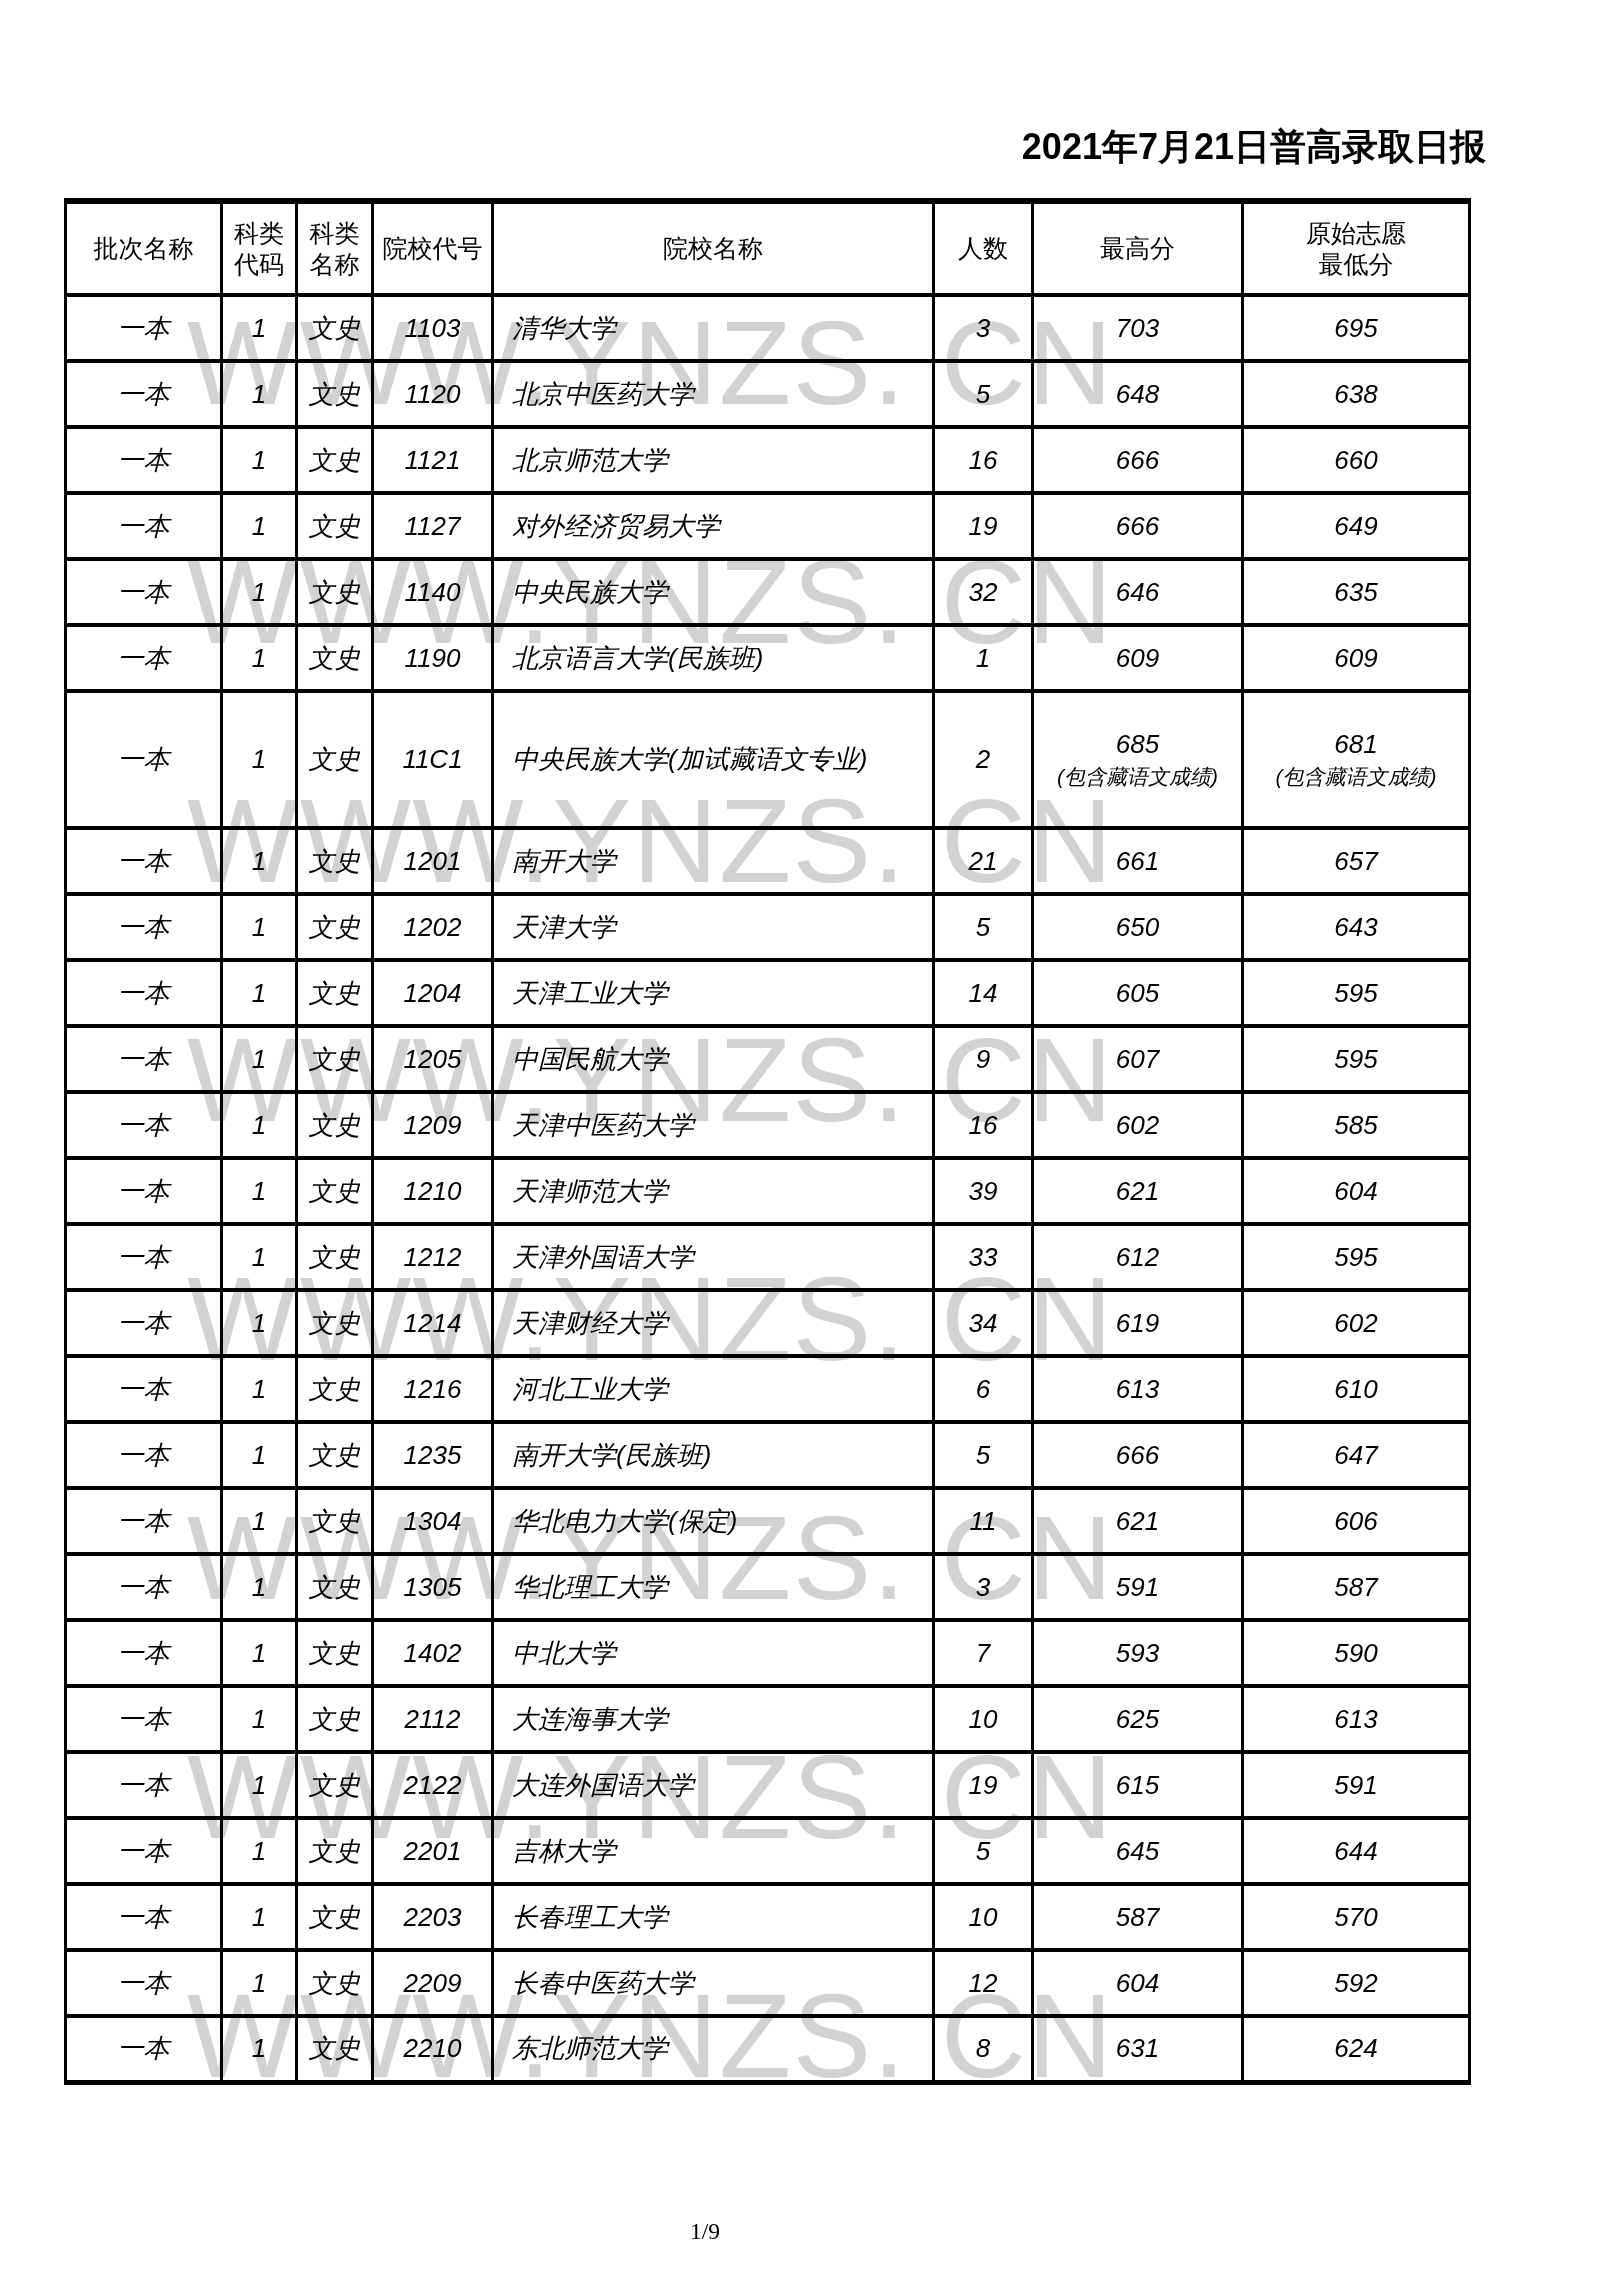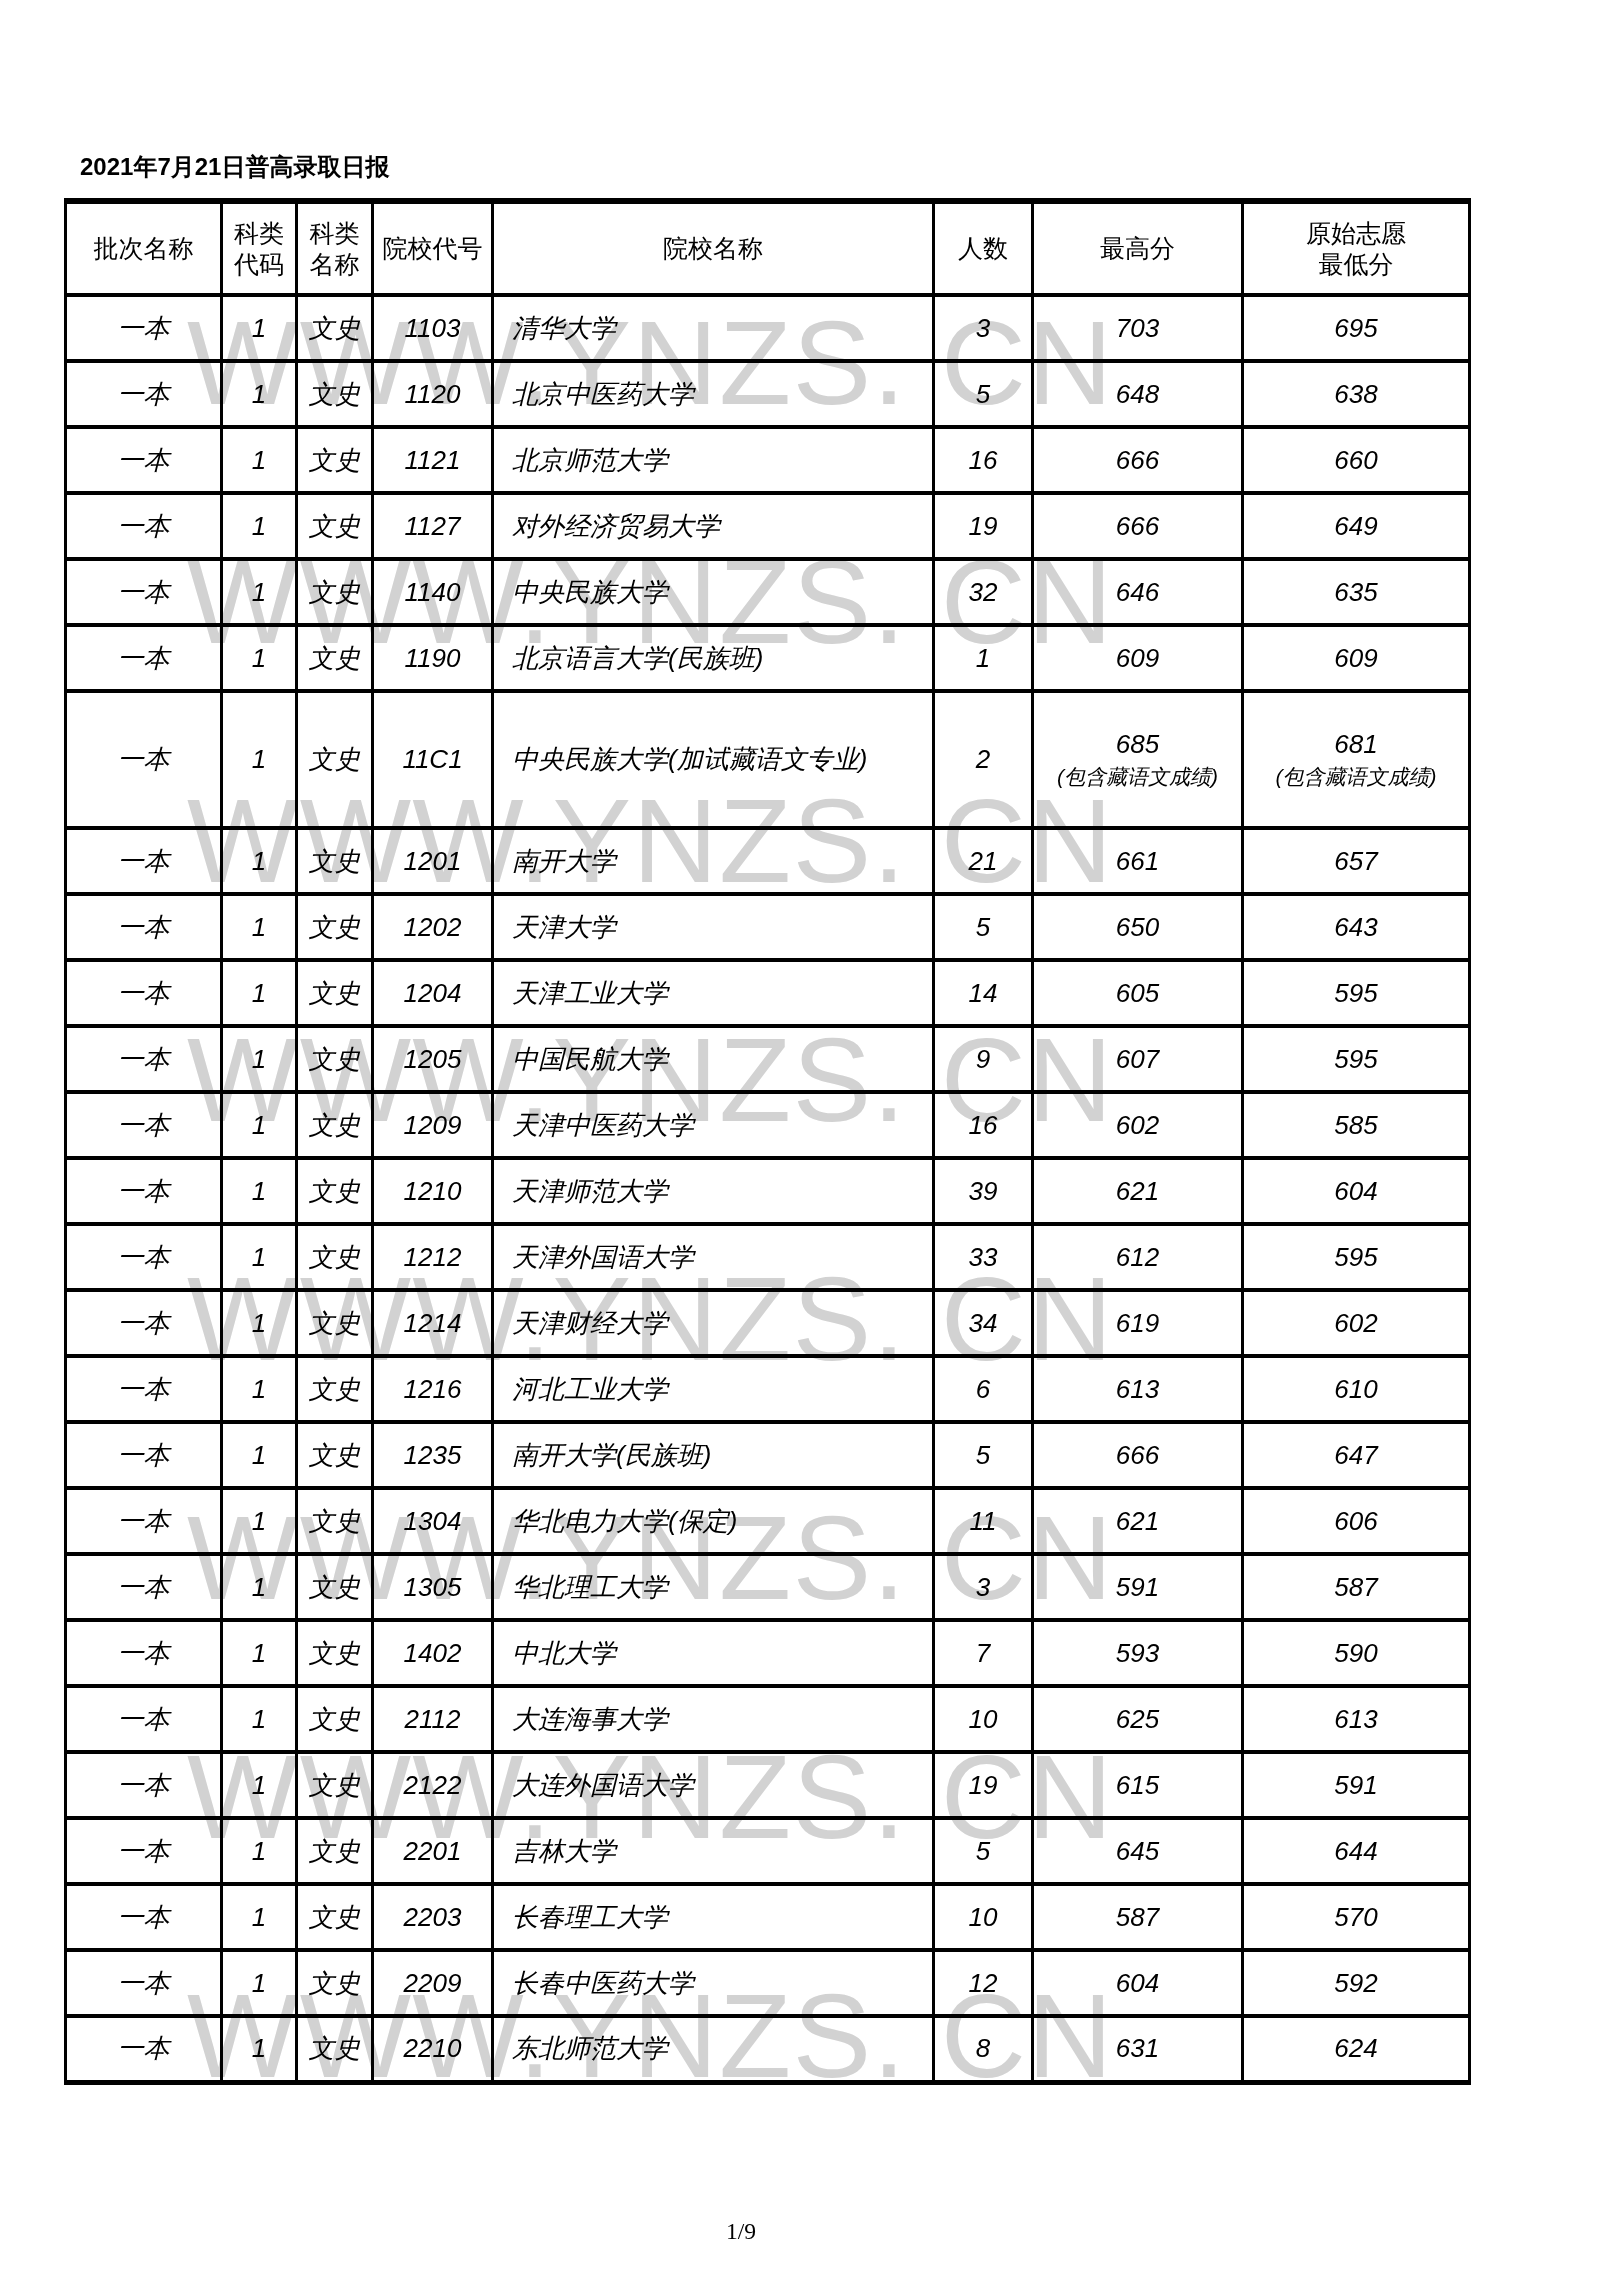--- a/index.html
+++ b/index.html
@@ -17,23 +17,23 @@
     font-size: 118px;
     line-height: 118px;
     letter-spacing: 1.3px;
     color: #d2d2d2;
     white-space: pre;
     z-index: 0;
     user-select: none;
   }
   .page-title {
     position: absolute;
-    top: 146px; left: 80px; width: 1406px;
-    text-align: left;
-    font-size: 24px; font-weight: bold;
+    top: 126px; left: 80px; width: 1406px;
+    text-align: right;
+    font-size: 36px; font-weight: bold;
     line-height: 42px;
     z-index: 2;
   }
   table.grid {
     position: absolute;
     left: 64px; top: 198px;
     width: 1406px;
     border-collapse: collapse;
     table-layout: fixed;
     z-index: 1;
@@ -59,21 +59,20 @@
   .grid td.cell-college-name { text-align: left; padding-left: 18px; }
   .score-main { line-height: 35px; }
   .score-note { font-size: 21px; line-height: 30px; }
   .page-number {
     position: absolute;
     top: 2218px; left: 0; width: 1410px;
     text-align: center;
     font-family: "Liberation Serif", "DejaVu Serif", serif;
     font-size: 23.6px;
     z-index: 2;
-    padding-left: 36px;
   }
 </style>
 </head>
 <body>
 
 <div class="watermark-band" style="top: 304px; color: rgb(210, 210, 210);">WWW.YNZS. CN</div>
 <div class="watermark-band" style="top: 543px; color: rgb(210, 210, 210);">WWW.YNZS. CN</div>
 <div class="watermark-band" style="top: 782px; color: rgb(210, 210, 210);">WWW.YNZS. CN</div>
 <div class="watermark-band" style="top: 1021px; color: rgb(210, 210, 210);">WWW.YNZS. CN</div>
 <div class="watermark-band" style="top: 1260px; color: rgb(210, 210, 210);">WWW.YNZS. CN</div>

